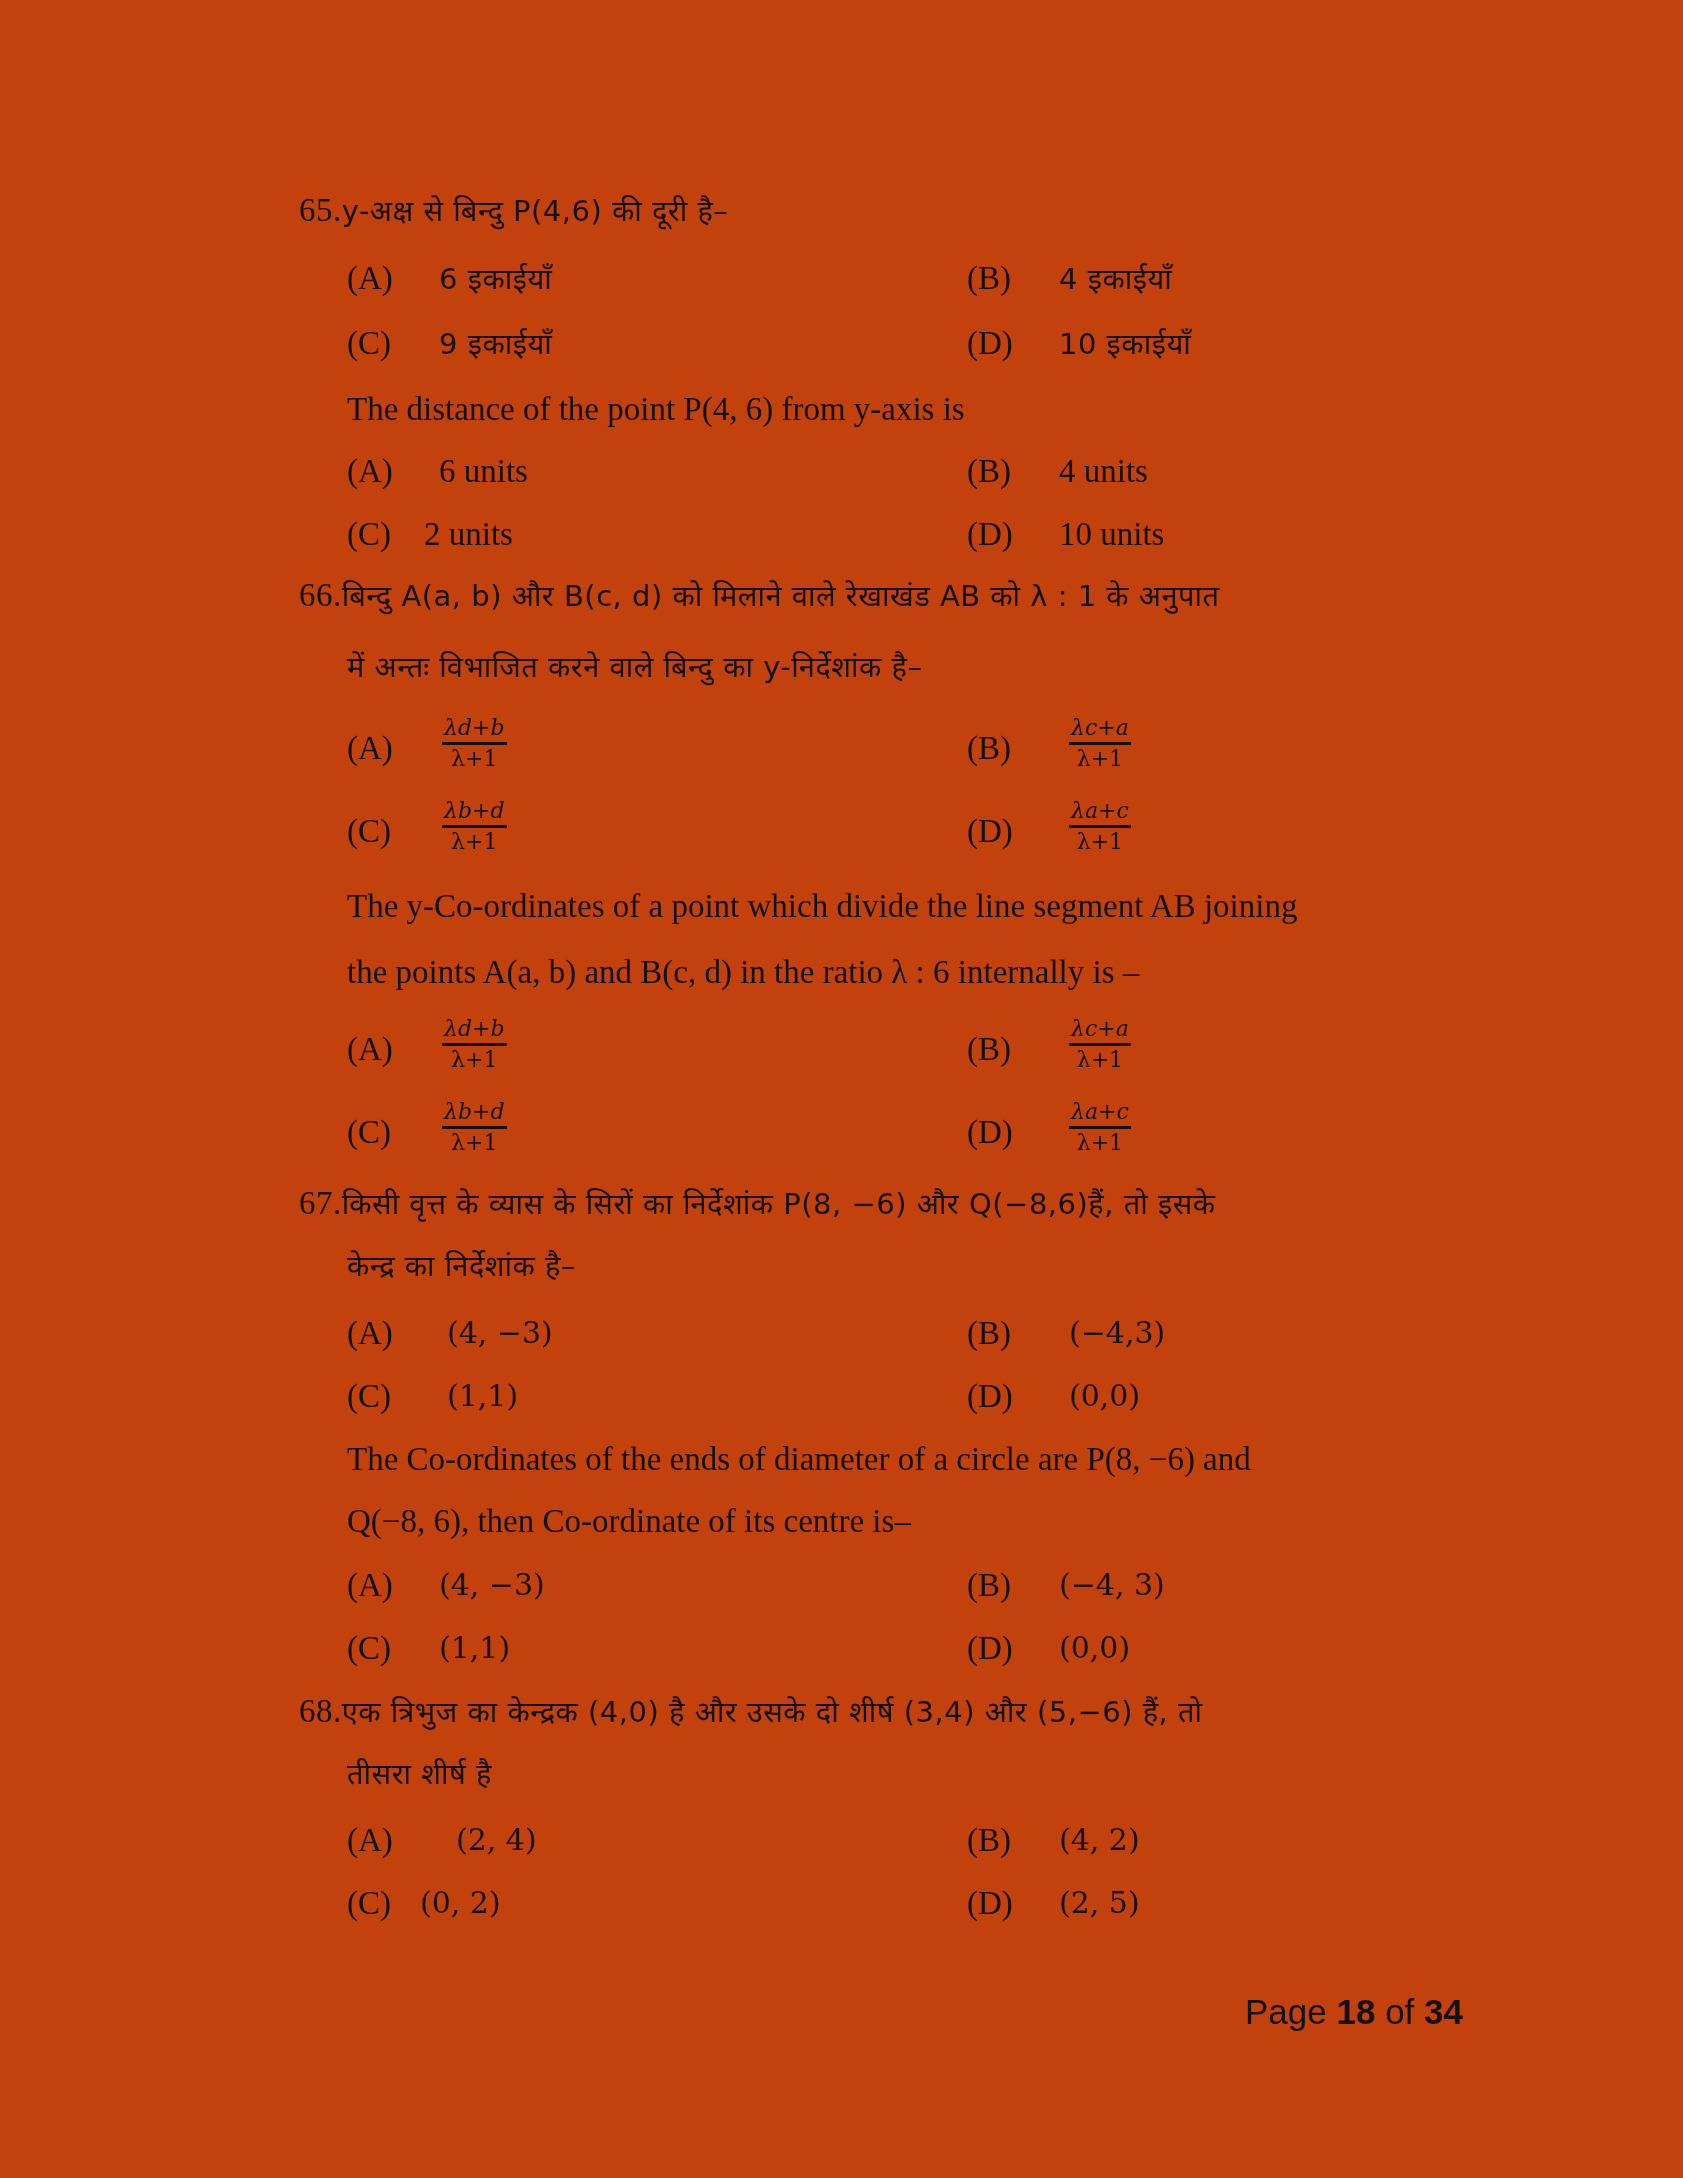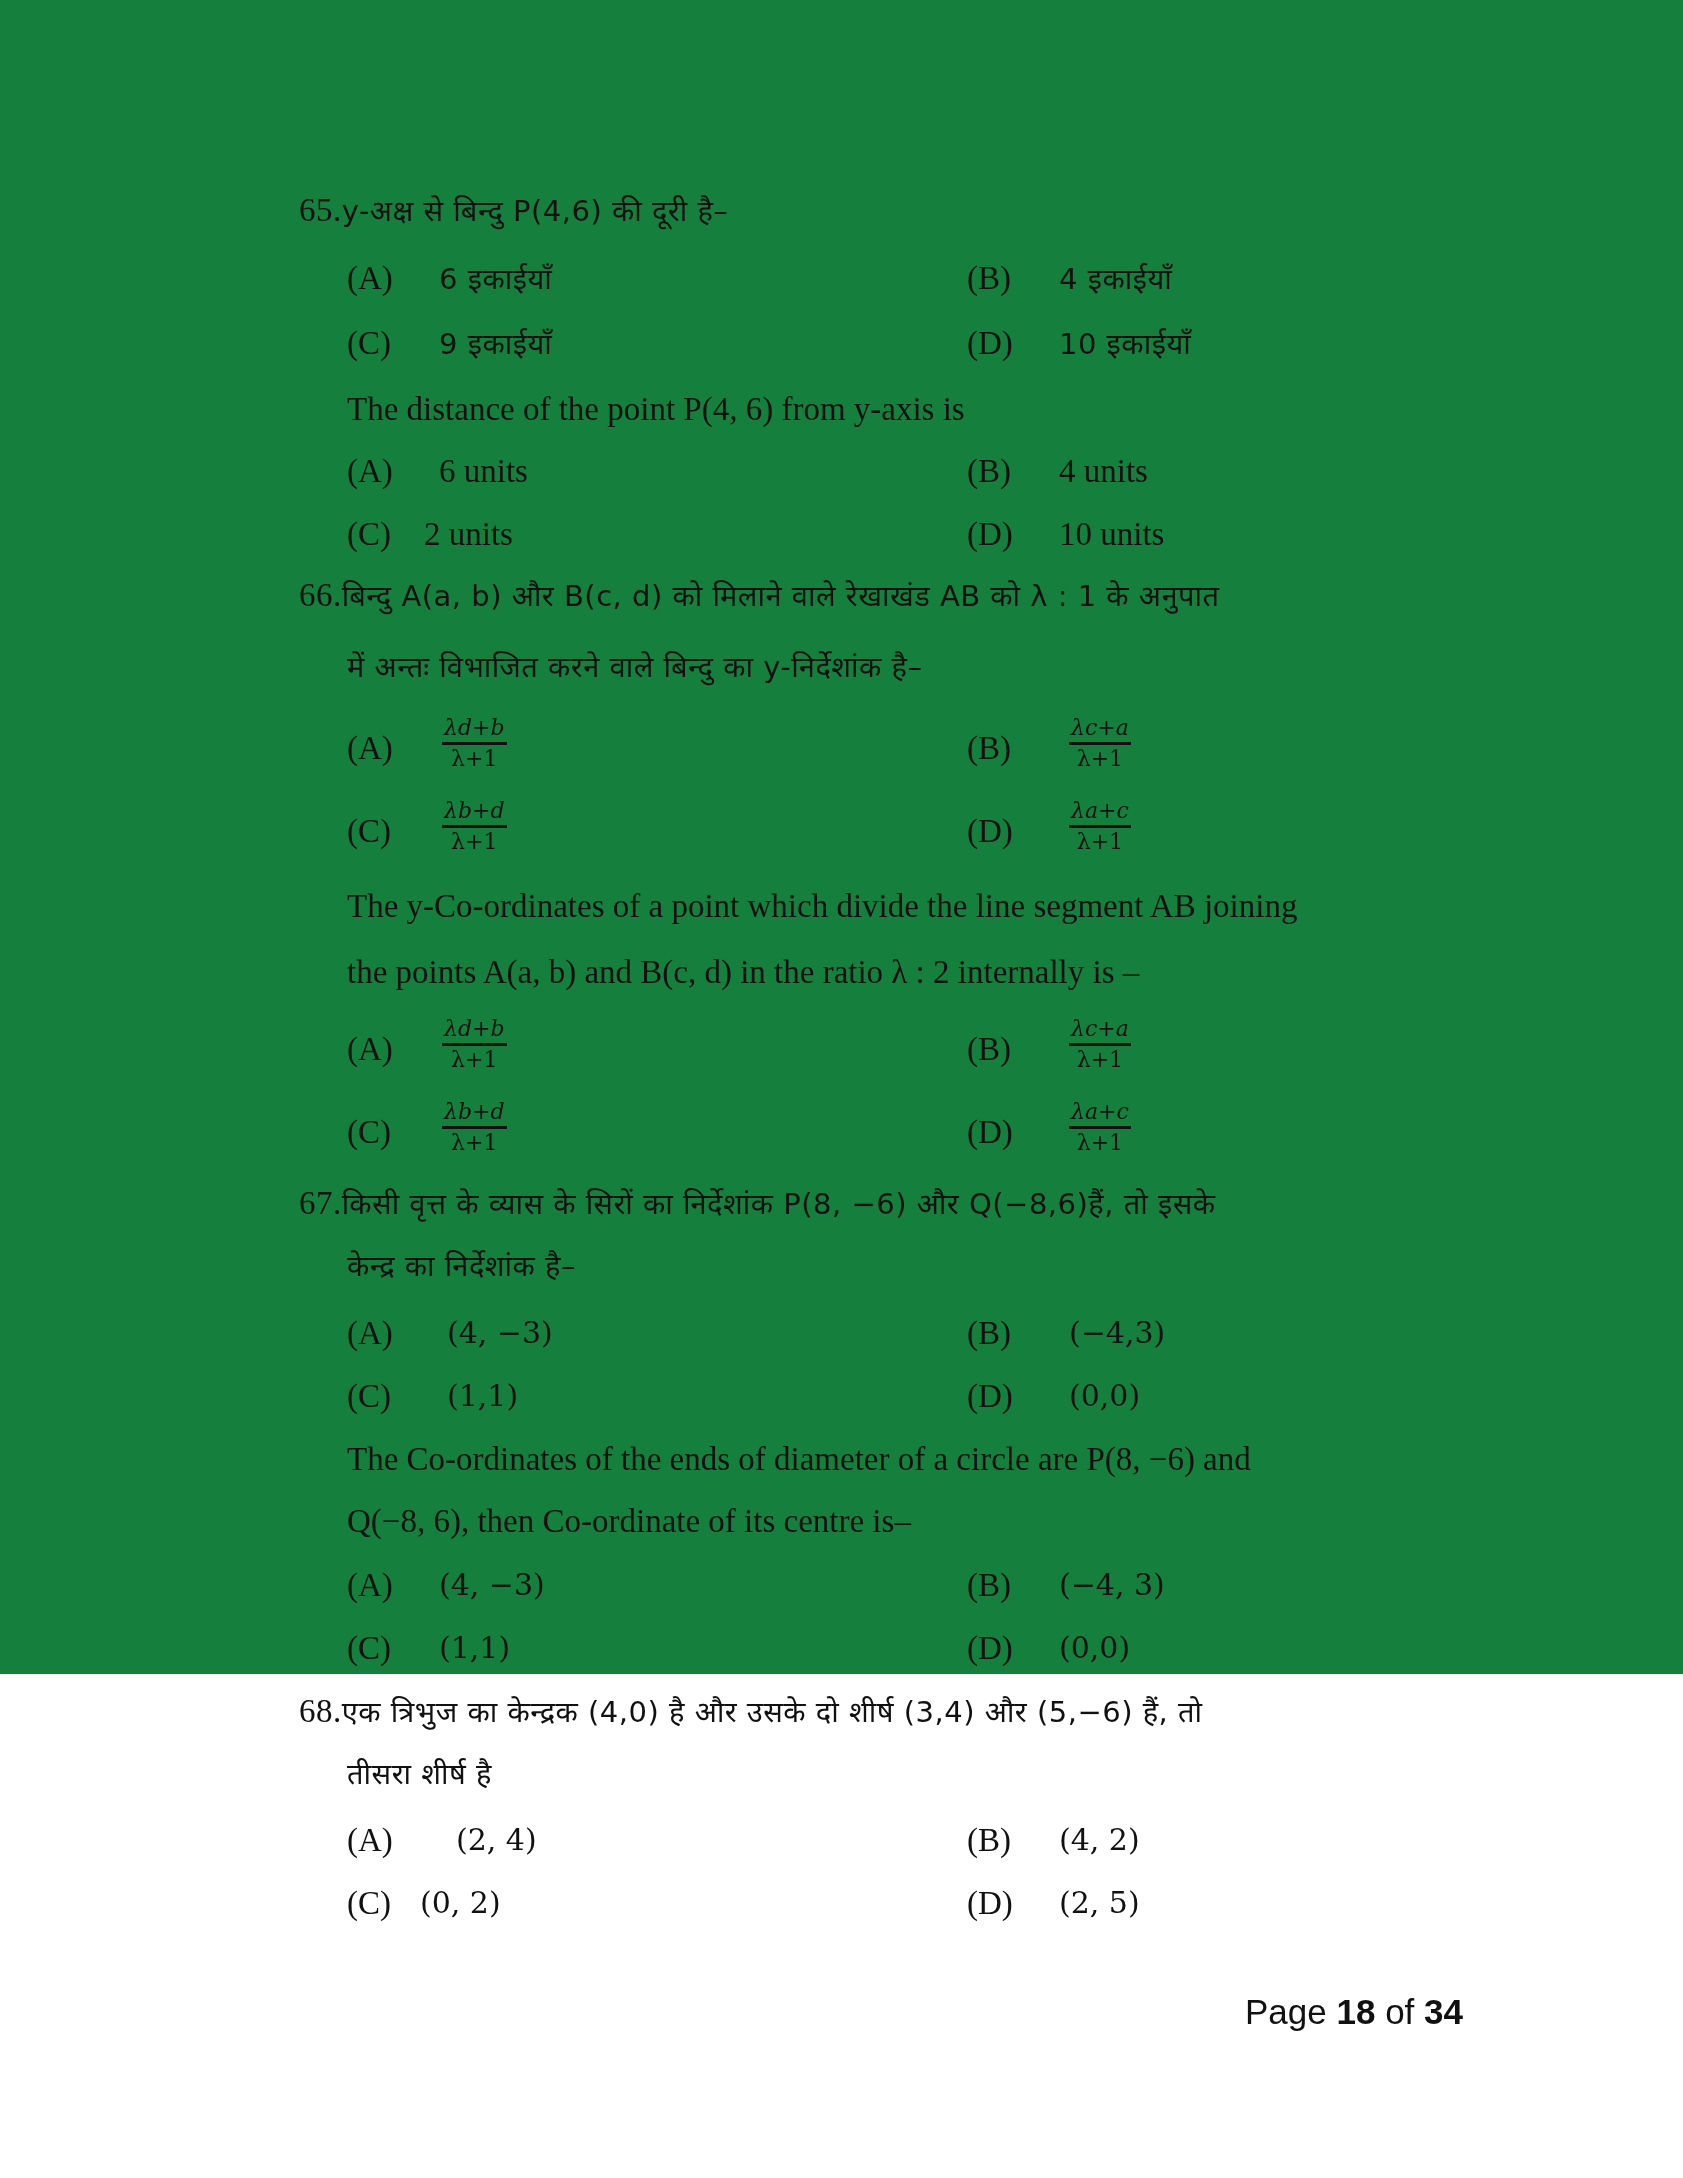--- a/index.html
+++ b/index.html
@@ -1,17 +1,17 @@
 <!DOCTYPE html>
 <html><head>
 <meta charset="utf-8">
 <style>
   html, body { margin: 0; padding: 0; background: #ffffff; }
   body { width: 1683px; height: 2178px; position: relative; overflow: hidden; }
-  .page { position: absolute; left: 0; top: 0; width: 1683px; height: 1674px; background: #15803d; }
+  .page { position: absolute; left: 0; top: 0; width: 1683px; height: 2178px; background: #c2410c; }
   .ln {
     position: absolute;
     font-family: "Liberation Serif", "DejaVu Serif", serif;
     font-size: 33px;
     color: #111111;
     white-space: nowrap;
     line-height: 40px;
   }
   .hi { font-family: "DejaVu Sans", "Liberation Sans", sans-serif; font-size: 29px; letter-spacing: 0.5px; }
   .opt-label { position: absolute; font-family: "Liberation Serif", serif; font-size: 33px; color: #111; line-height: 40px; }
@@ -91,21 +91,21 @@
       <span class="den">λ+1</span>
     </span>
     <span class="opt-label" style="left:967px; top:811px;">(D)</span>
     <span class="frac" style="left:1069px; top:798px;">
       <span class="num">λa+c</span>
       <span class="bar"></span>
       <span class="den">λ+1</span>
     </span>
 
     <div class="ln" style="left:347px; top:886px;">The y-Co-ordinates of a point which divide the line segment AB joining</div>
-    <div class="ln" style="left:347px; top:952px;">the points A(a, b) and B(c, d) in the ratio λ : 2  internally is –</div>
+    <div class="ln" style="left:347px; top:952px;">the points A(a, b) and B(c, d) in the ratio λ : 6  internally is –</div>
 
     <span class="opt-label" style="left:347px; top:1029px;">(A)</span>
     <span class="frac" style="left:442px; top:1016px;">
       <span class="num">λd+b</span>
       <span class="bar"></span>
       <span class="den">λ+1</span>
     </span>
     <span class="opt-label" style="left:967px; top:1029px;">(B)</span>
     <span class="frac" style="left:1069px; top:1016px;">
       <span class="num">λc+a</span>

